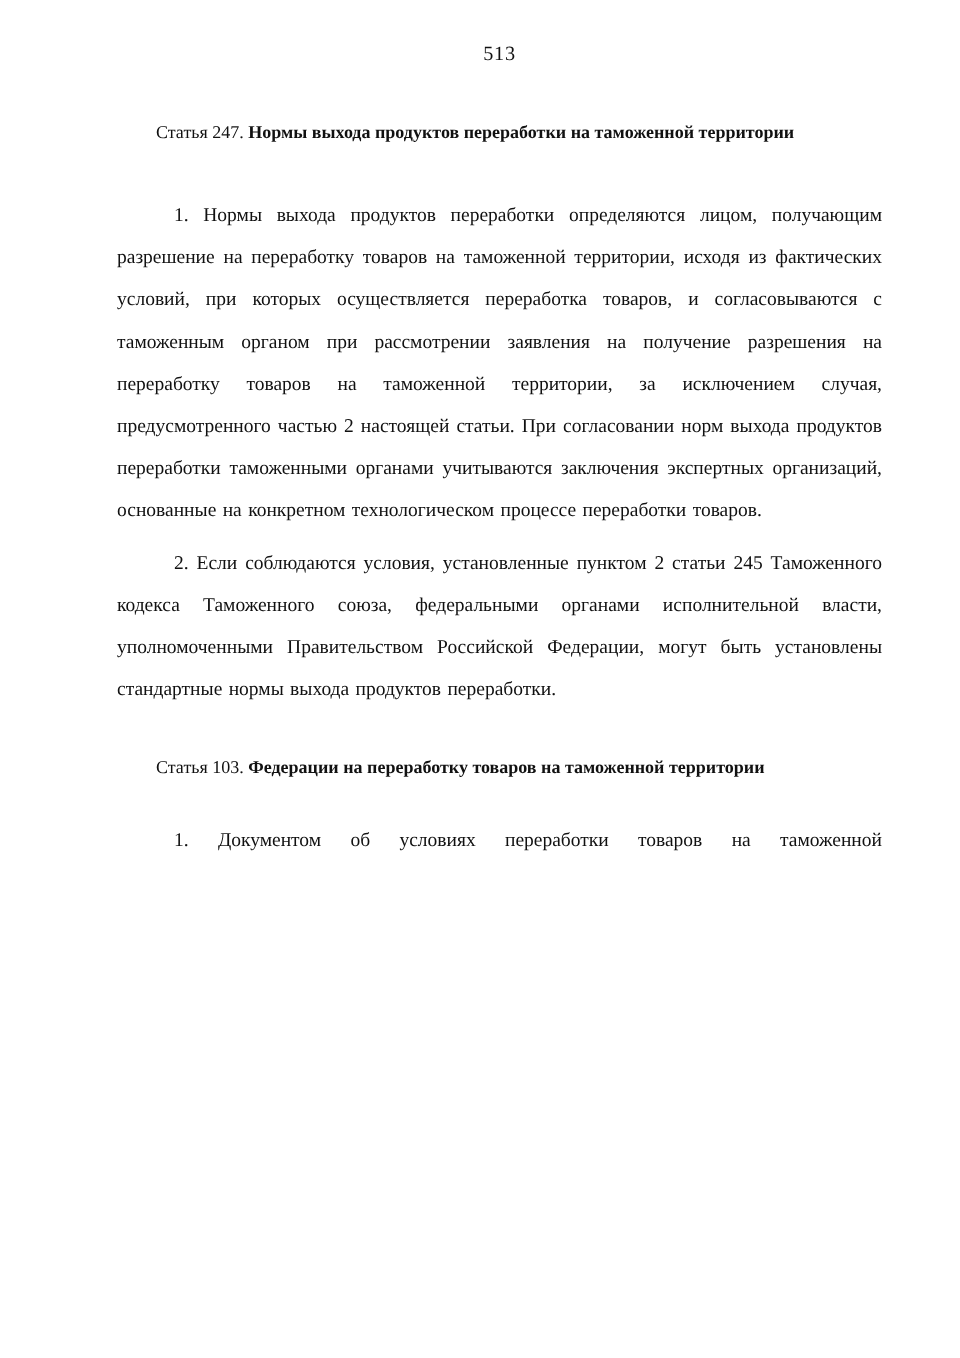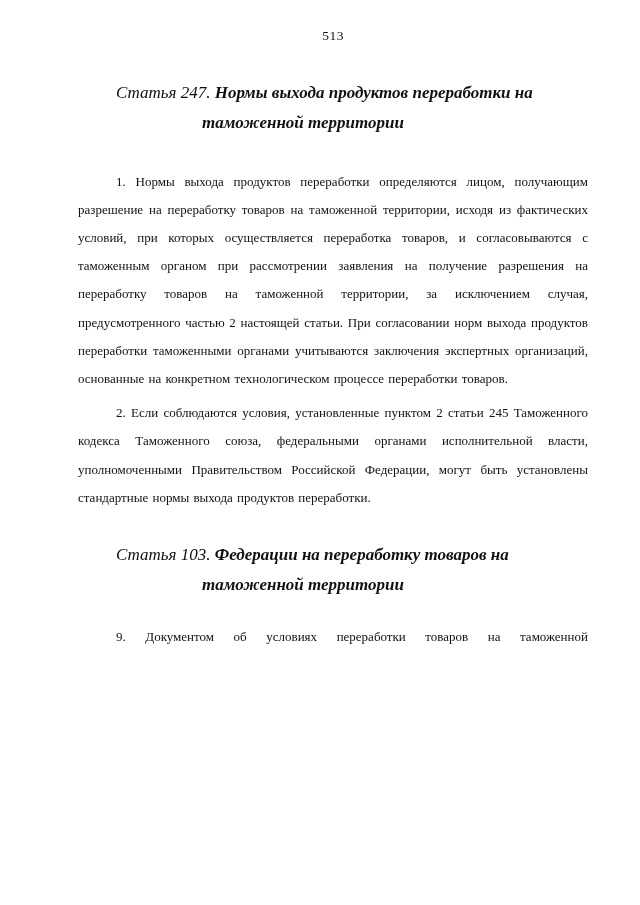--- a/index.html
+++ b/index.html
@@ -20,28 +20,27 @@
     height: 905px;
     padding: 28px 52px 0 78px;
   }
   .page-number {
     text-align: center;
     font-size: 13.5px;
     letter-spacing: 0.5px;
     margin-bottom: 34px;
   }
   .article-heading {
-    font-size: 17px;
+    font-size: 12px;
     line-height: 1.75;
-    margin-left: 38px;
+    margin-left: 26px;
     padding-left: 86px;
     text-indent: -86px;
     margin-top: 0;
     margin-bottom: 30px;
-    font-style: italic;
   }
   .article-heading .article-label {
     font-weight: normal;
   }
   .article-heading .article-title {
     font-weight: bold;
   }
   .para {
     font-size: 13px;
     line-height: 2.17;
@@ -66,15 +65,15 @@
   <div class="page-number">513</div>
 
   <p class="article-heading"><span class="article-label">Статья 247.</span> <span class="article-title">Нормы выхода продуктов переработки на таможенной территории</span></p>
 
   <p class="para">1. Нормы выхода продуктов переработки определяются лицом, получающим разрешение на переработку товаров на таможенной территории, исходя из фактических условий, при которых осуществляется переработка товаров, и согласовываются с таможенным органом при рассмотрении заявления на получение разрешения на переработку товаров на таможенной территории, за исключением случая, предусмотренного частью 2 настоящей статьи. При согласовании норм выхода продуктов переработки таможенными органами учитываются заключения экспертных организаций, основанные на конкретном технологическом процессе переработки товаров.</p>
 
   <p class="para">2. Если соблюдаются условия, установленные пунктом 2 статьи 245 Таможенного кодекса Таможенного союза, федеральными органами исполнительной власти, уполномоченными Правительством Российской Федерации, могут быть установлены стандартные нормы выхода продуктов переработки.</p>
 
   <p class="article-heading heading-248"><span class="article-label">Статья 103.</span> <span class="article-title">Федерации на переработку товаров на таможенной территории</span></p>
 
-  <p class="para force-justify">9. Документом об условиях переработки товаров на таможенной</p>
+  <p class="para force-justify">1. Документом об условиях переработки товаров на таможенной</p>
 
 </div>
 
 </body></html>

